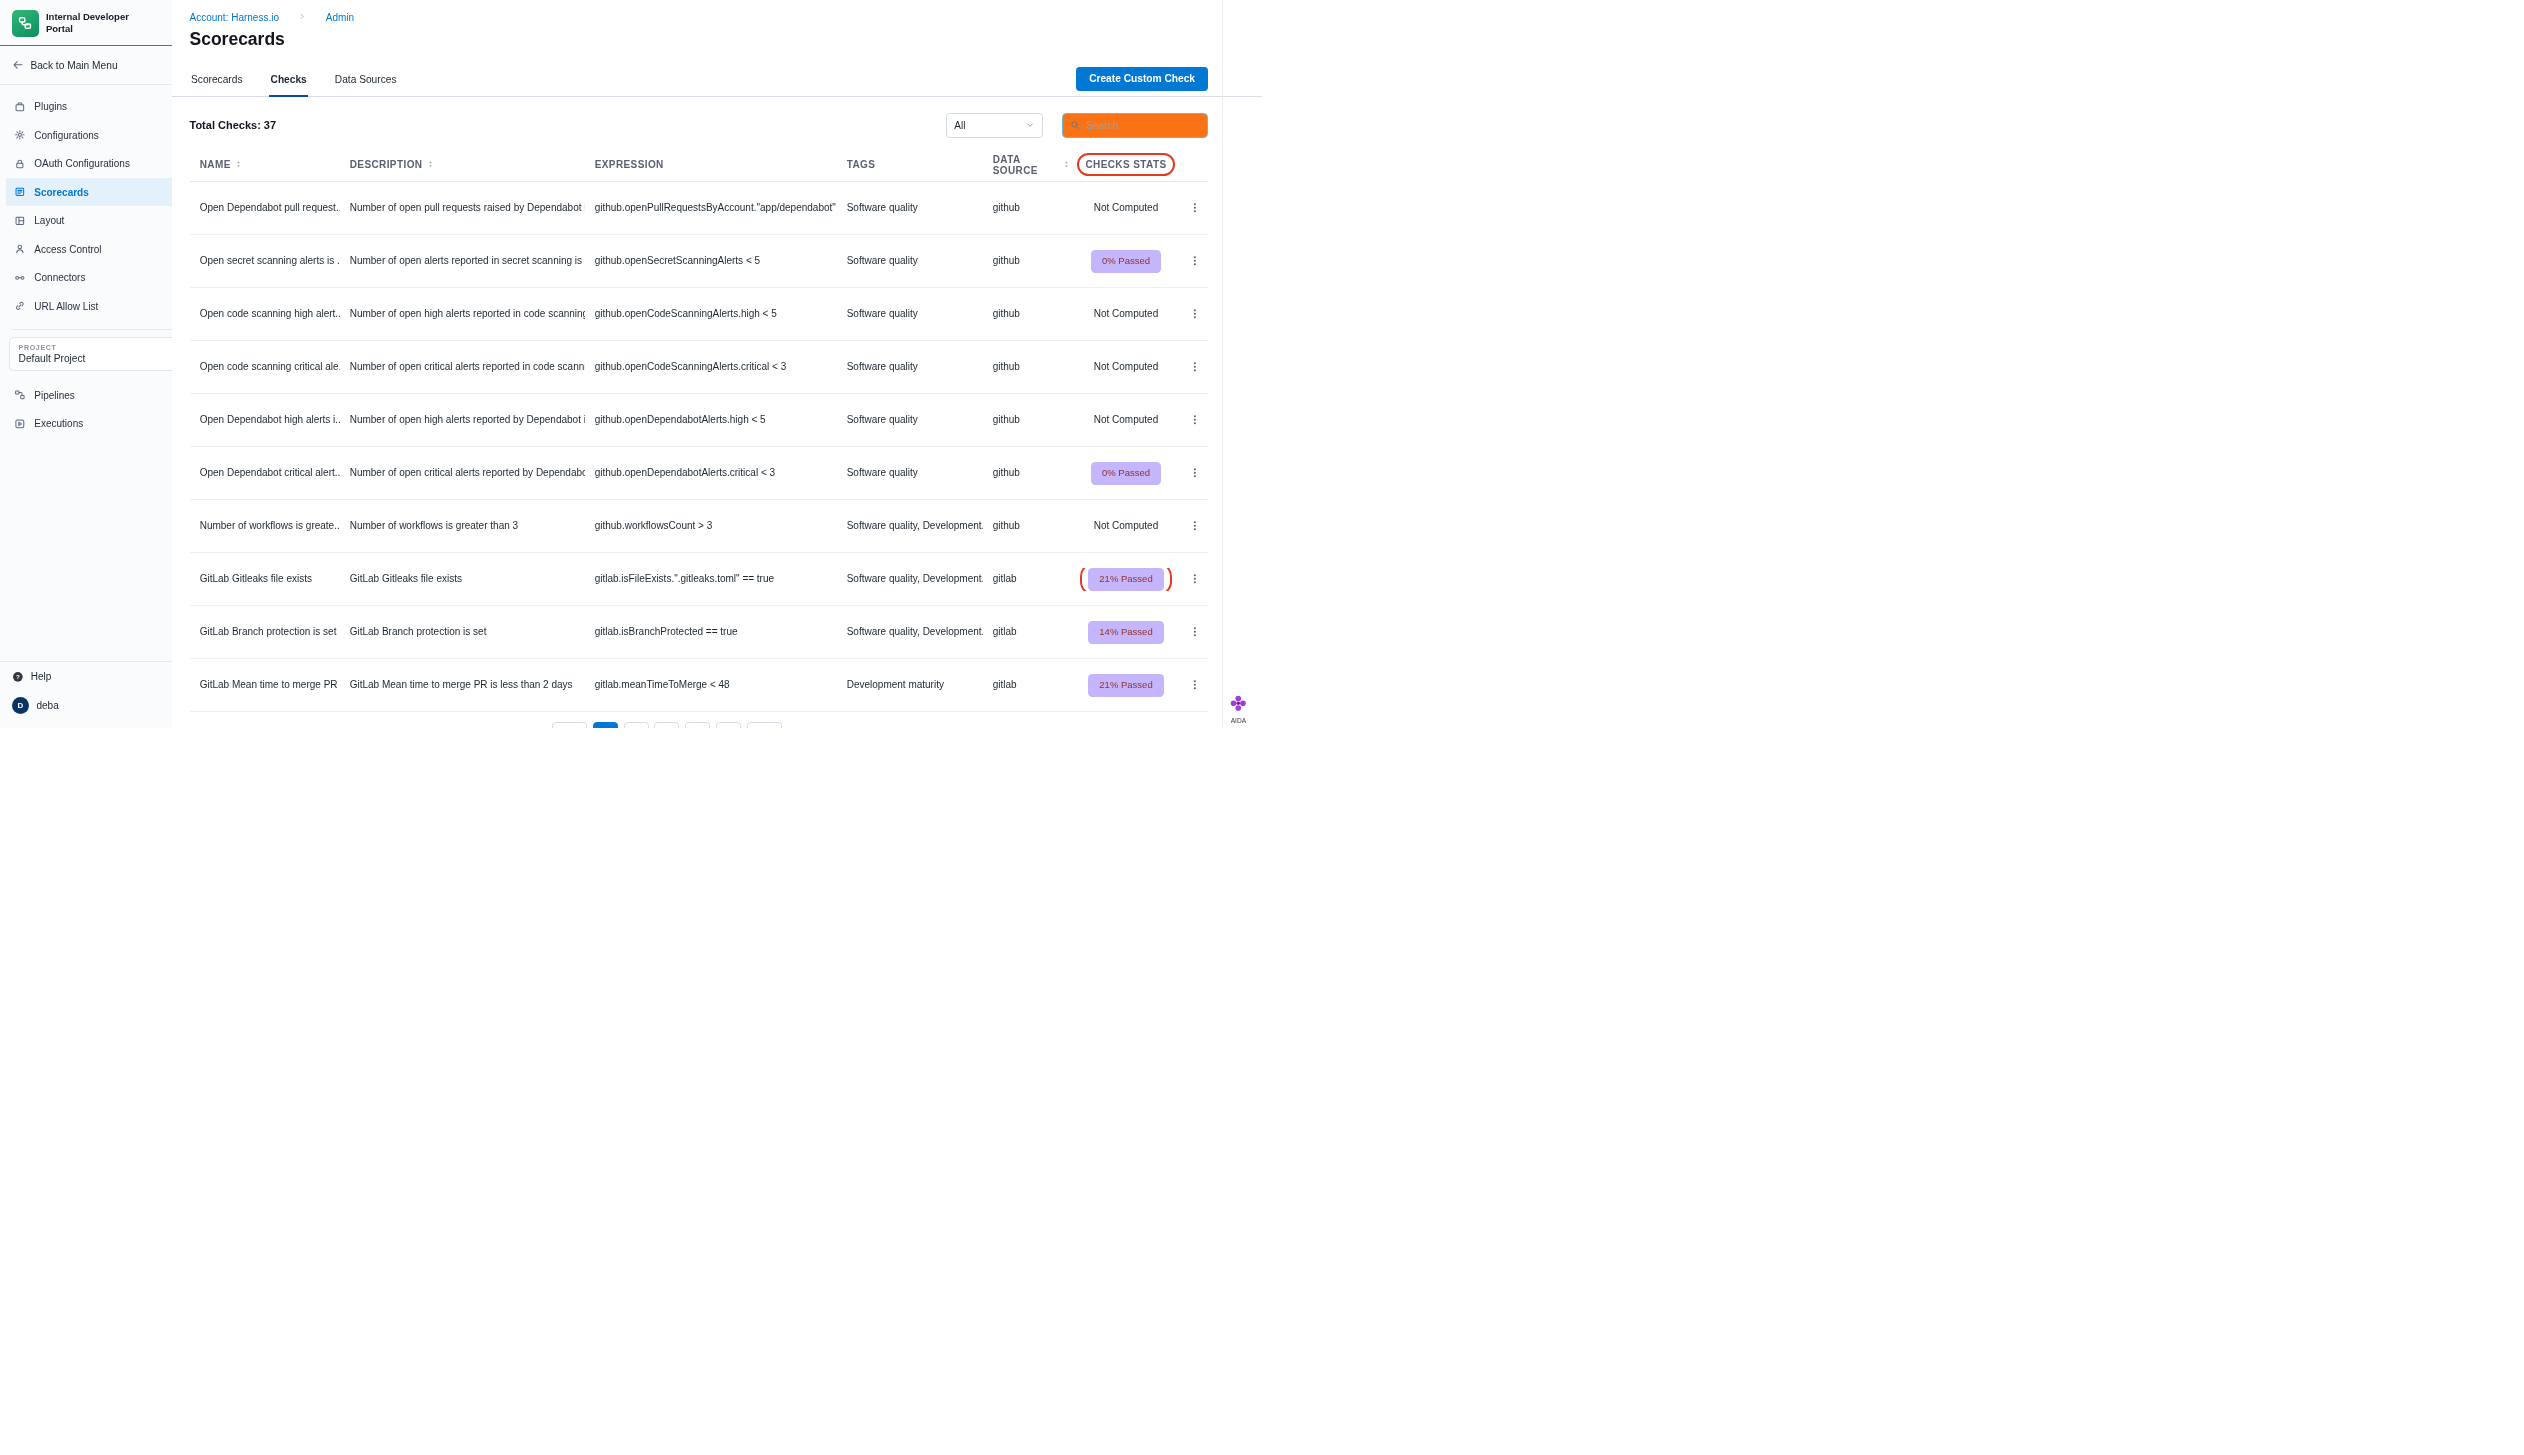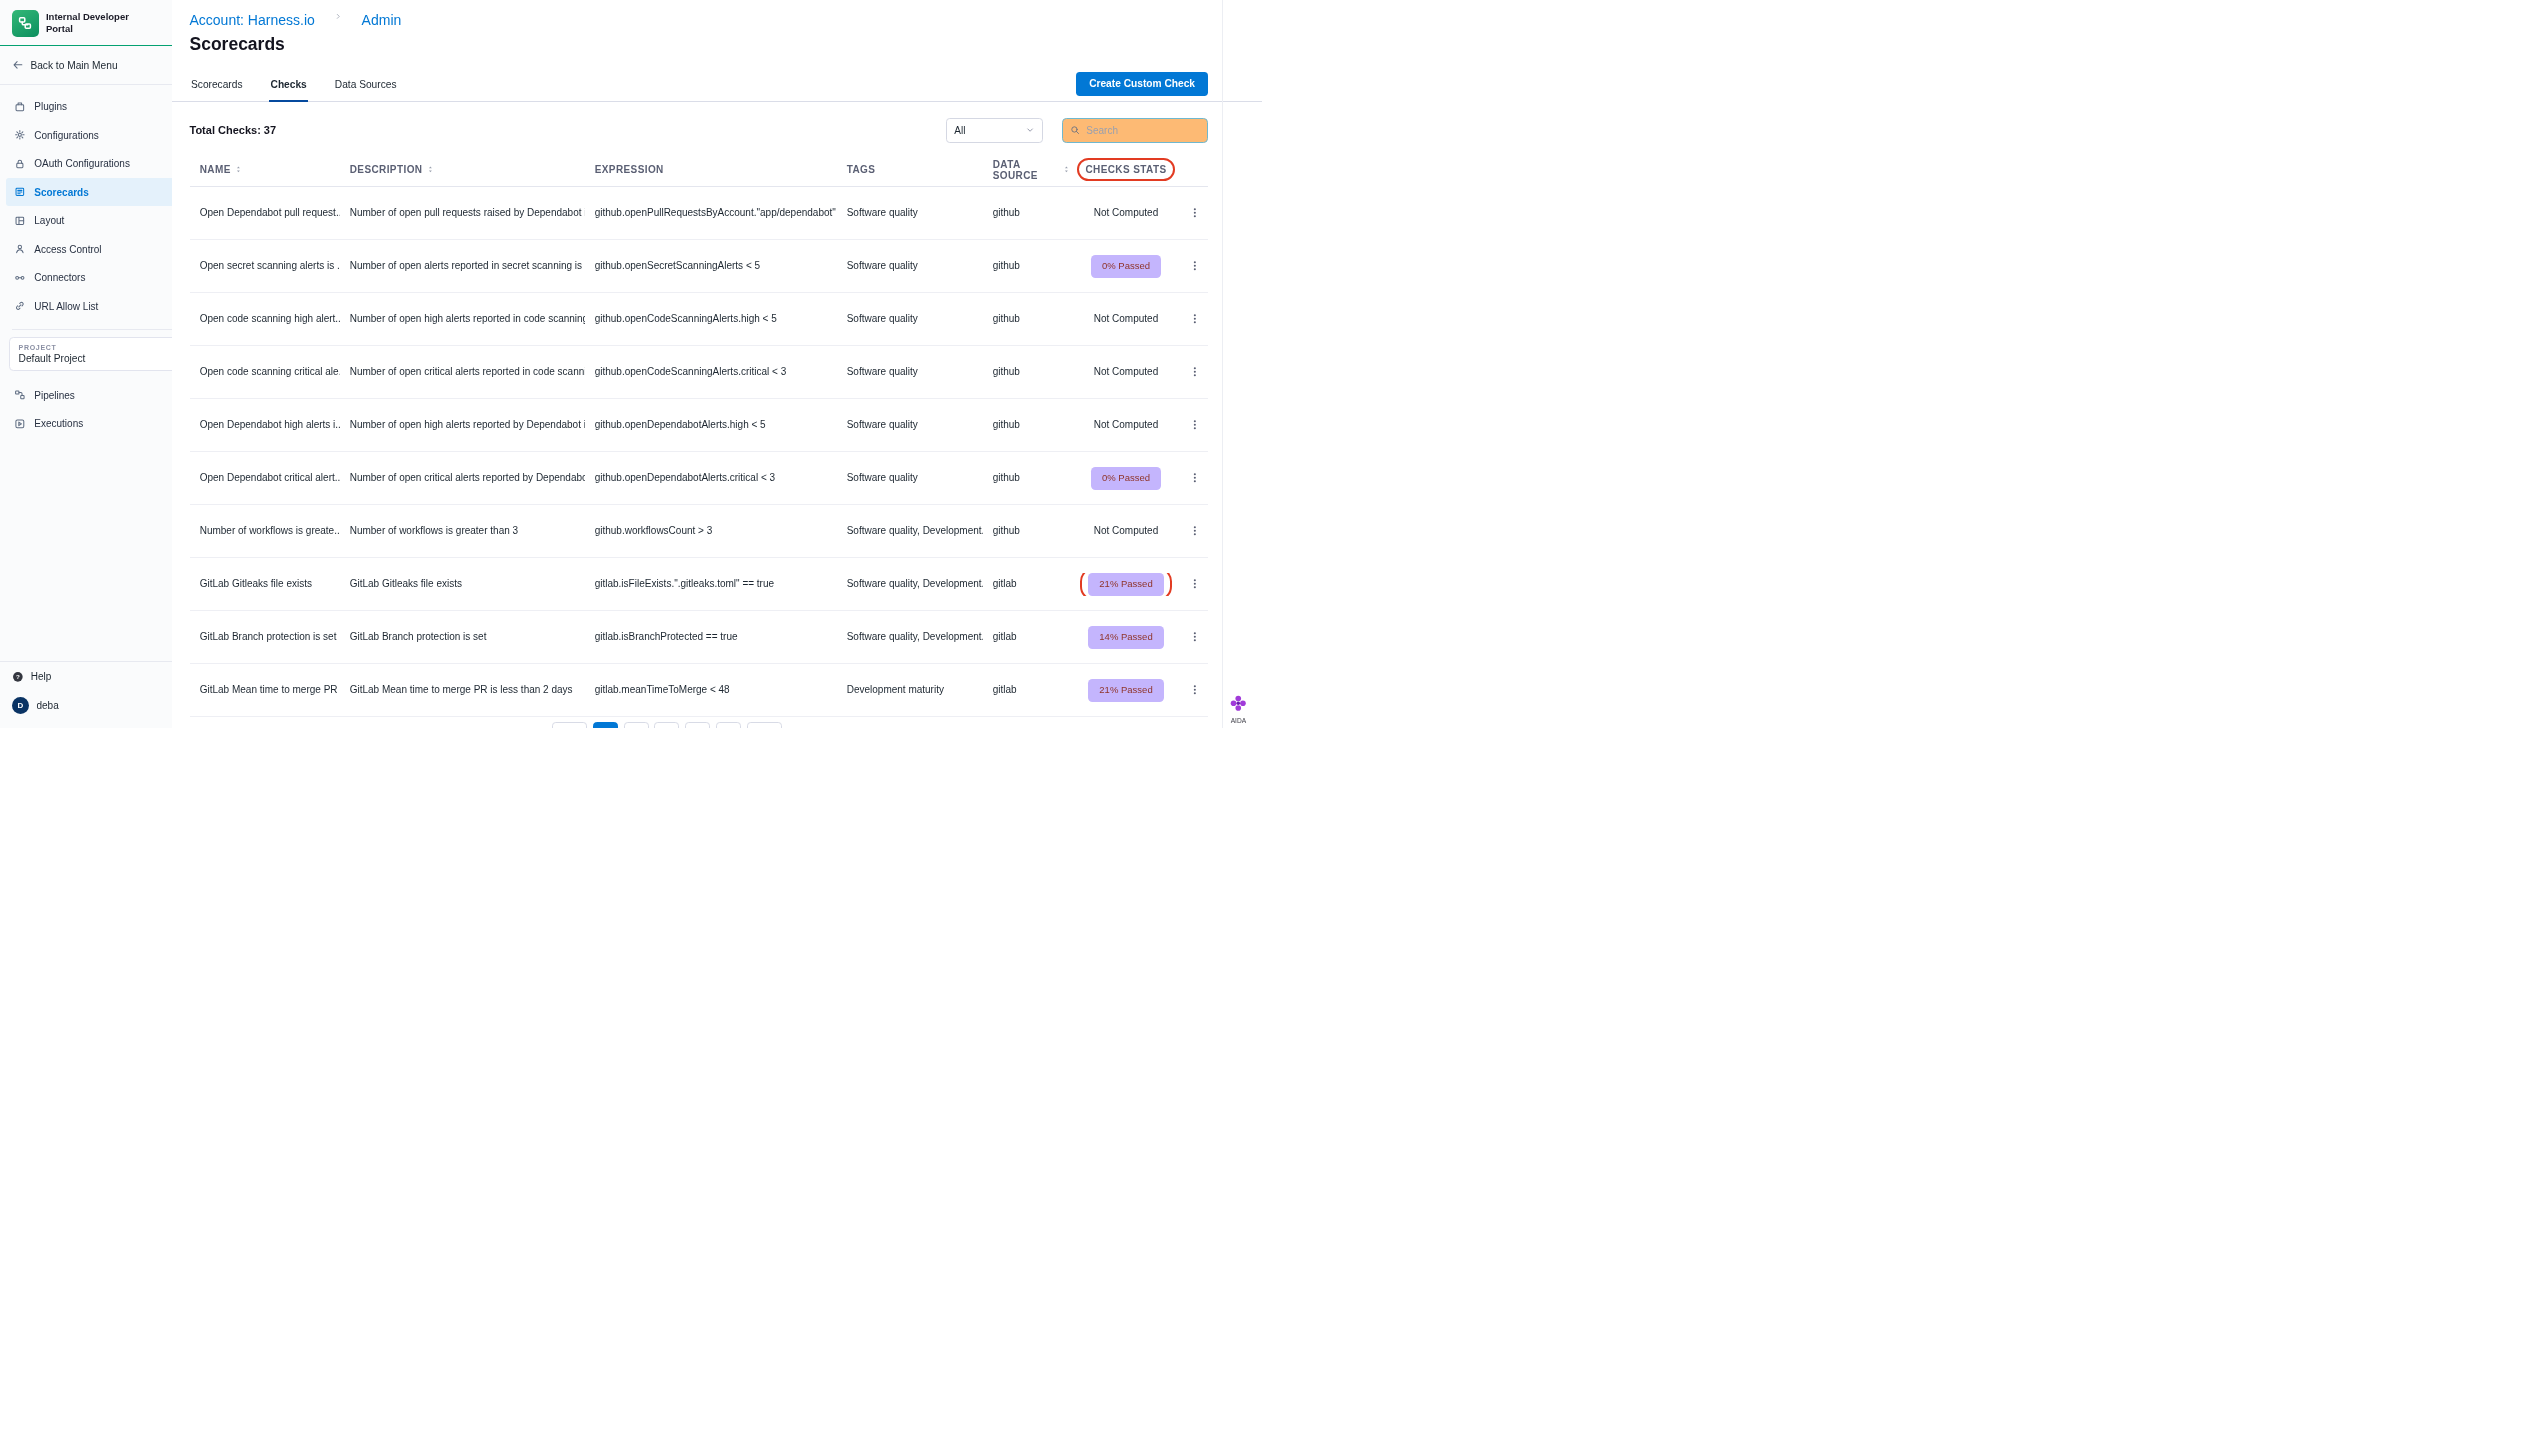--- a/index.html
+++ b/index.html
@@ -38,38 +38,38 @@
   .project-card .icon{color:#5d6b80}
   .sb-bottom{position:absolute;bottom:0;left:0;right:14px;padding-bottom:7.3px}
   .help-row{display:flex;align-items:center;gap:7.3px;padding:9.5px 11.7px 7.3px;font-size:10px;
     border-top:0.7px solid #e7e9f0;cursor:pointer}
   .user-row{display:flex;align-items:center;gap:7.3px;padding:6.6px 11.7px;font-size:10px;cursor:pointer}
   .avatar{width:17.5px;height:17.5px;border-radius:50%;background:#0a3364;color:#fff;font-size:8px;
     display:flex;align-items:center;justify-content:center;font-weight:bold}
 
   
   .main{position:absolute;left:172px;top:0;right:0;bottom:0;background:#fff}
-  .breadcrumb{padding:11.7px 0 0 17.5px;font-size:14px;display:flex;align-items:flex-start;gap:19px}
+  .breadcrumb{padding:11.7px 0 0 17.5px;font-size:10px;display:flex;align-items:flex-start;gap:19px}
   .crumb{color:#0278d5;cursor:pointer}
   .crumb-sep{color:#9aa0ae}
   .page-title{padding:6.6px 0 11.7px 17.5px;font-size:17.5px;font-weight:bold;color:#14141f}
   .tabbar{display:flex;align-items:flex-end;height:35px;padding:0 54px 0 17.5px;border-bottom:0.7px solid #dadde8}
   .tabs{display:flex;gap:25px}
   .tab{padding:0 1.5px 9.5px;font-size:10.2px;color:#1c2630;cursor:pointer;border-bottom:2.2px solid transparent;margin-bottom:-0.7px}
   .tab.active{font-weight:bold;border-bottom-color:#054a9e}
   .primary-btn{margin-left:auto;align-self:center;background:#0278d5;color:#fff;border:none;border-radius:3.7px;
     font-size:10.2px;font-weight:bold;padding:6.6px 13px;cursor:pointer;font-family:inherit}
   .toolbar{display:flex;align-items:center;padding:16px 54px 10.2px 17.5px}
   .total{font-size:11px;font-weight:bold;color:#14141f}
   .toolbar-right{margin-left:auto;display:flex;gap:19px;align-items:flex-end}
   .select{width:97px;height:25px;border:0.7px solid #d5d8e3;border-radius:3.7px;display:flex;align-items:center;
     padding:0 7.3px;font-size:10px;color:#1c2630;background:#fff;cursor:pointer}
   .select .icon{margin-left:auto;color:#8a8fa3}
   .search{width:146px;height:25px;border:1.1px solid #6fb8cf;border-radius:4.4px;display:flex;align-items:center;
-    gap:5.8px;padding:0 7.3px;background:#fdba74}
+    gap:5.8px;padding:0 7.3px;background:#f97316}
   .search .icon{color:#6b7280}
   .search input{border:none;outline:none;font-size:10px;flex:1;min-width:0;color:#1c2630;
     font-family:inherit;background:transparent}
   .search input::placeholder{color:#9aa0ae}
 
   
   .table{padding:0 54px 0 17.5px}
   .thead,.trow{display:grid;grid-template-columns:150px 245px 252px 146px 88px 111px 1fr;align-items:center}
   .thead{height:34px;border-bottom:0.7px solid #e4e6ee}
   .hcell{font-size:10px;font-weight:bold;color:#5a5f73;letter-spacing:0.4px;display:flex;align-items:center;

